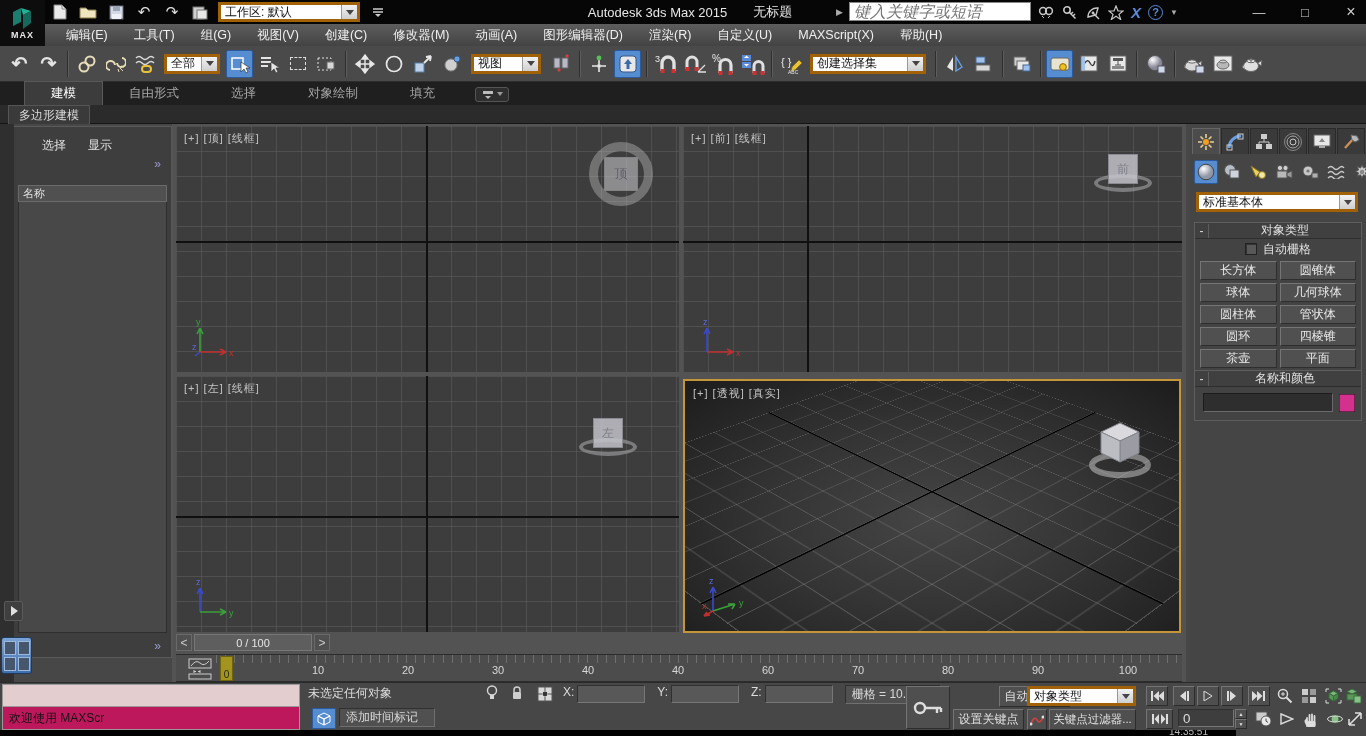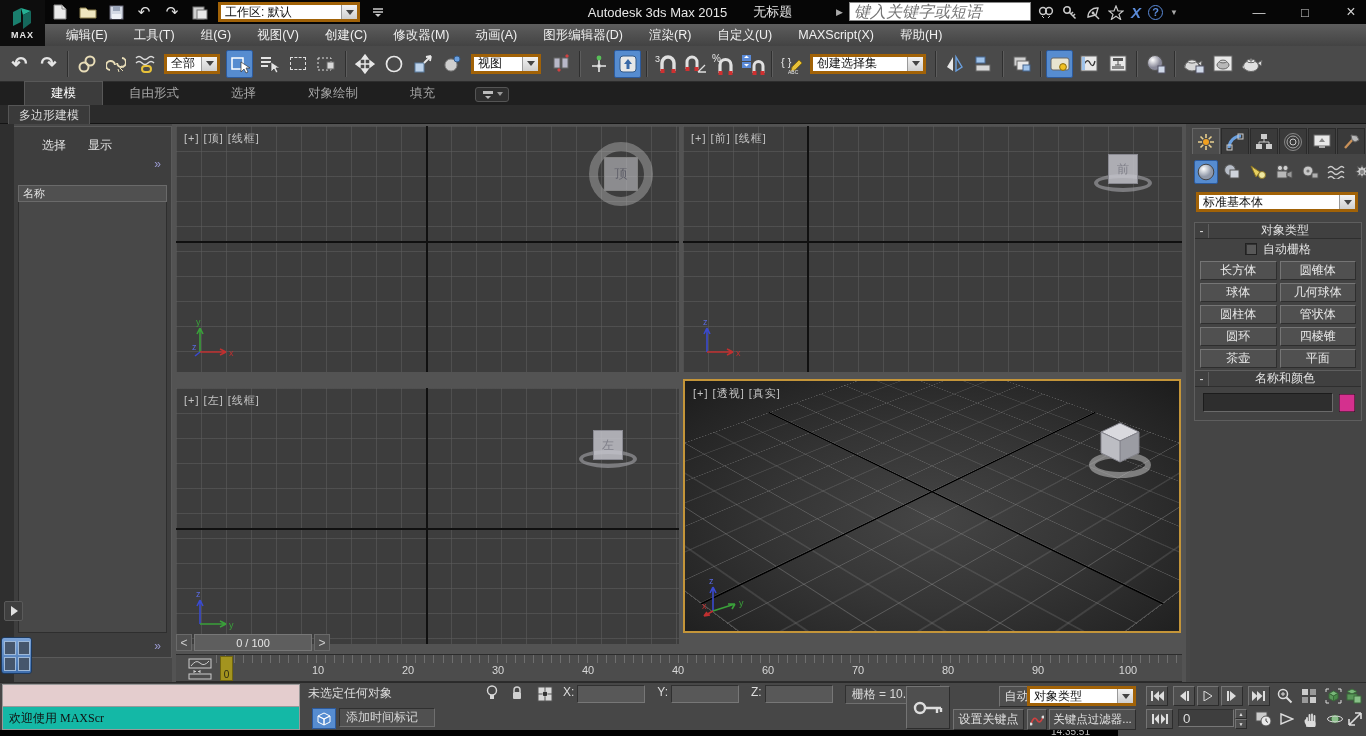--- a/index.html
+++ b/index.html
@@ -136,29 +136,29 @@
   .primgrid { display:grid; grid-template-columns:1fr 1fr; gap:3px; padding:2px 5px 7px 5px; }
   .pbtn { height:19px; background:#505050; border:1px solid; border-color:#757575 #2e2e2e #2e2e2e #757575;
     color:#e8e8e8; display:flex; align-items:center; justify-content:center; font-size:12px; }
   .ncrow { display:flex; align-items:center; gap:6px; padding:6px 6px 8px 8px; }
   .ncfield { flex:1; height:19px; background:#2e2e2e; border:1px solid; border-color:#1c1c1c #6a6a6a #6a6a6a #1c1c1c; }
 
   
   #statusbar { left:0; top:682px; width:1366px; height:48px; background:#474747; border-top:1px solid #2a2a2a; }
   .mxl { position:absolute; left:2px; top:1px; width:298px; height:46px; border:1px solid #999; }
   .mxl-top { height:22px; background:#e4cdce; border-bottom:1px solid #999; }
-  .mxl-bot { height:22px; background:#14b8a6; color:#111; display:flex; align-items:center; padding-left:6px; font-size:12px;font-family:Liberation Serif, serif; }
+  .mxl-bot { height:22px; background:#be185d; color:#111; display:flex; align-items:center; padding-left:6px; font-size:12px; }
   .srow { position:absolute; left:308px; height:22px; display:flex; align-items:flex-start; }
   .sfield { height:18px; background:#585858; border:1px solid; border-color:#303030 #777 #777 #303030; }
   .spanel { height:19px; background:#505050; border:1px solid; border-color:#303030 #6f6f6f #6f6f6f #303030;
     display:flex; align-items:center; padding:0 6px; color:#d8d8d8; }
   .sbtn { background:#4f4f4f; border:1px solid; border-color:#747474 #2c2c2c #2c2c2c #747474;
     color:#e2e2e2; display:flex; align-items:center; justify-content:center; }
   .pbx { width:22px; height:20px; }
-  #blackstrip { left:0; top:730px; width:1118px; height:6px; background:#000; overflow:hidden; }
+  #blackstrip { left:0; top:730px; width:1236px; height:6px; background:#000; overflow:hidden; }
   #clock { position:absolute; right:28px; top:-4px; color:#bbb; font-size:10px; }
   svg { display:block; }
 </style>
 </head>
 <body>
 
 <div id="titlebar" class="abs">
   <div class="qat">
     <span class="qicon">
       <svg width="14" height="16">
@@ -561,21 +561,21 @@
   <div class="vc-sq ctr">前</div>
   <div class="vc-ell"></div>
   <svg class="tripod" width="46" height="44">
     <path d="M8 36 V12 M8 12 l-3 6 M8 12 l3 6" stroke="#3a4ad0" stroke-width="1.6" fill="none"></path>
     <path d="M8 36 H34 M34 36 l-6 -3 M34 36 l-6 3" stroke="#c03030" stroke-width="1.6" fill="none"></path>
     <text x="4" y="9" fill="#5a6ae0" font-size="9">z</text>
     <text x="37" y="40" fill="#c03030" font-size="9">x</text>
   </svg>
 </div>
 
-<div class="vp abs" style="left:176px;top:388px;width:503px;height:256px;text-align:right;">
+<div class="vp abs" style="left:176px;top:376px;width:503px;height:256px;text-align:right;">
   <span class="vp-label">[+] [左] [线框]</span>
   <div class="axh" style="top:140px;"></div>
   <div class="axv" style="left:250px;"></div>
   <div class="vc-sq ctr" style="right:56px;top:42px;">左</div>
   <div class="vc-ell" style="right:42px;top:62px;"></div>
   <svg class="tripod" width="46" height="44">
     <path d="M8 36 V12 M8 12 l-3 6 M8 12 l3 6" stroke="#3a4ad0" stroke-width="1.6" fill="none"></path>
     <path d="M8 36 H34 M34 36 l-6 -3 M34 36 l-6 3" stroke="#3aa03a" stroke-width="1.6" fill="none"></path>
     <text x="4" y="9" fill="#5a6ae0" font-size="9">z</text>
     <text x="37" y="40" fill="#3aa03a" font-size="9">y</text>

